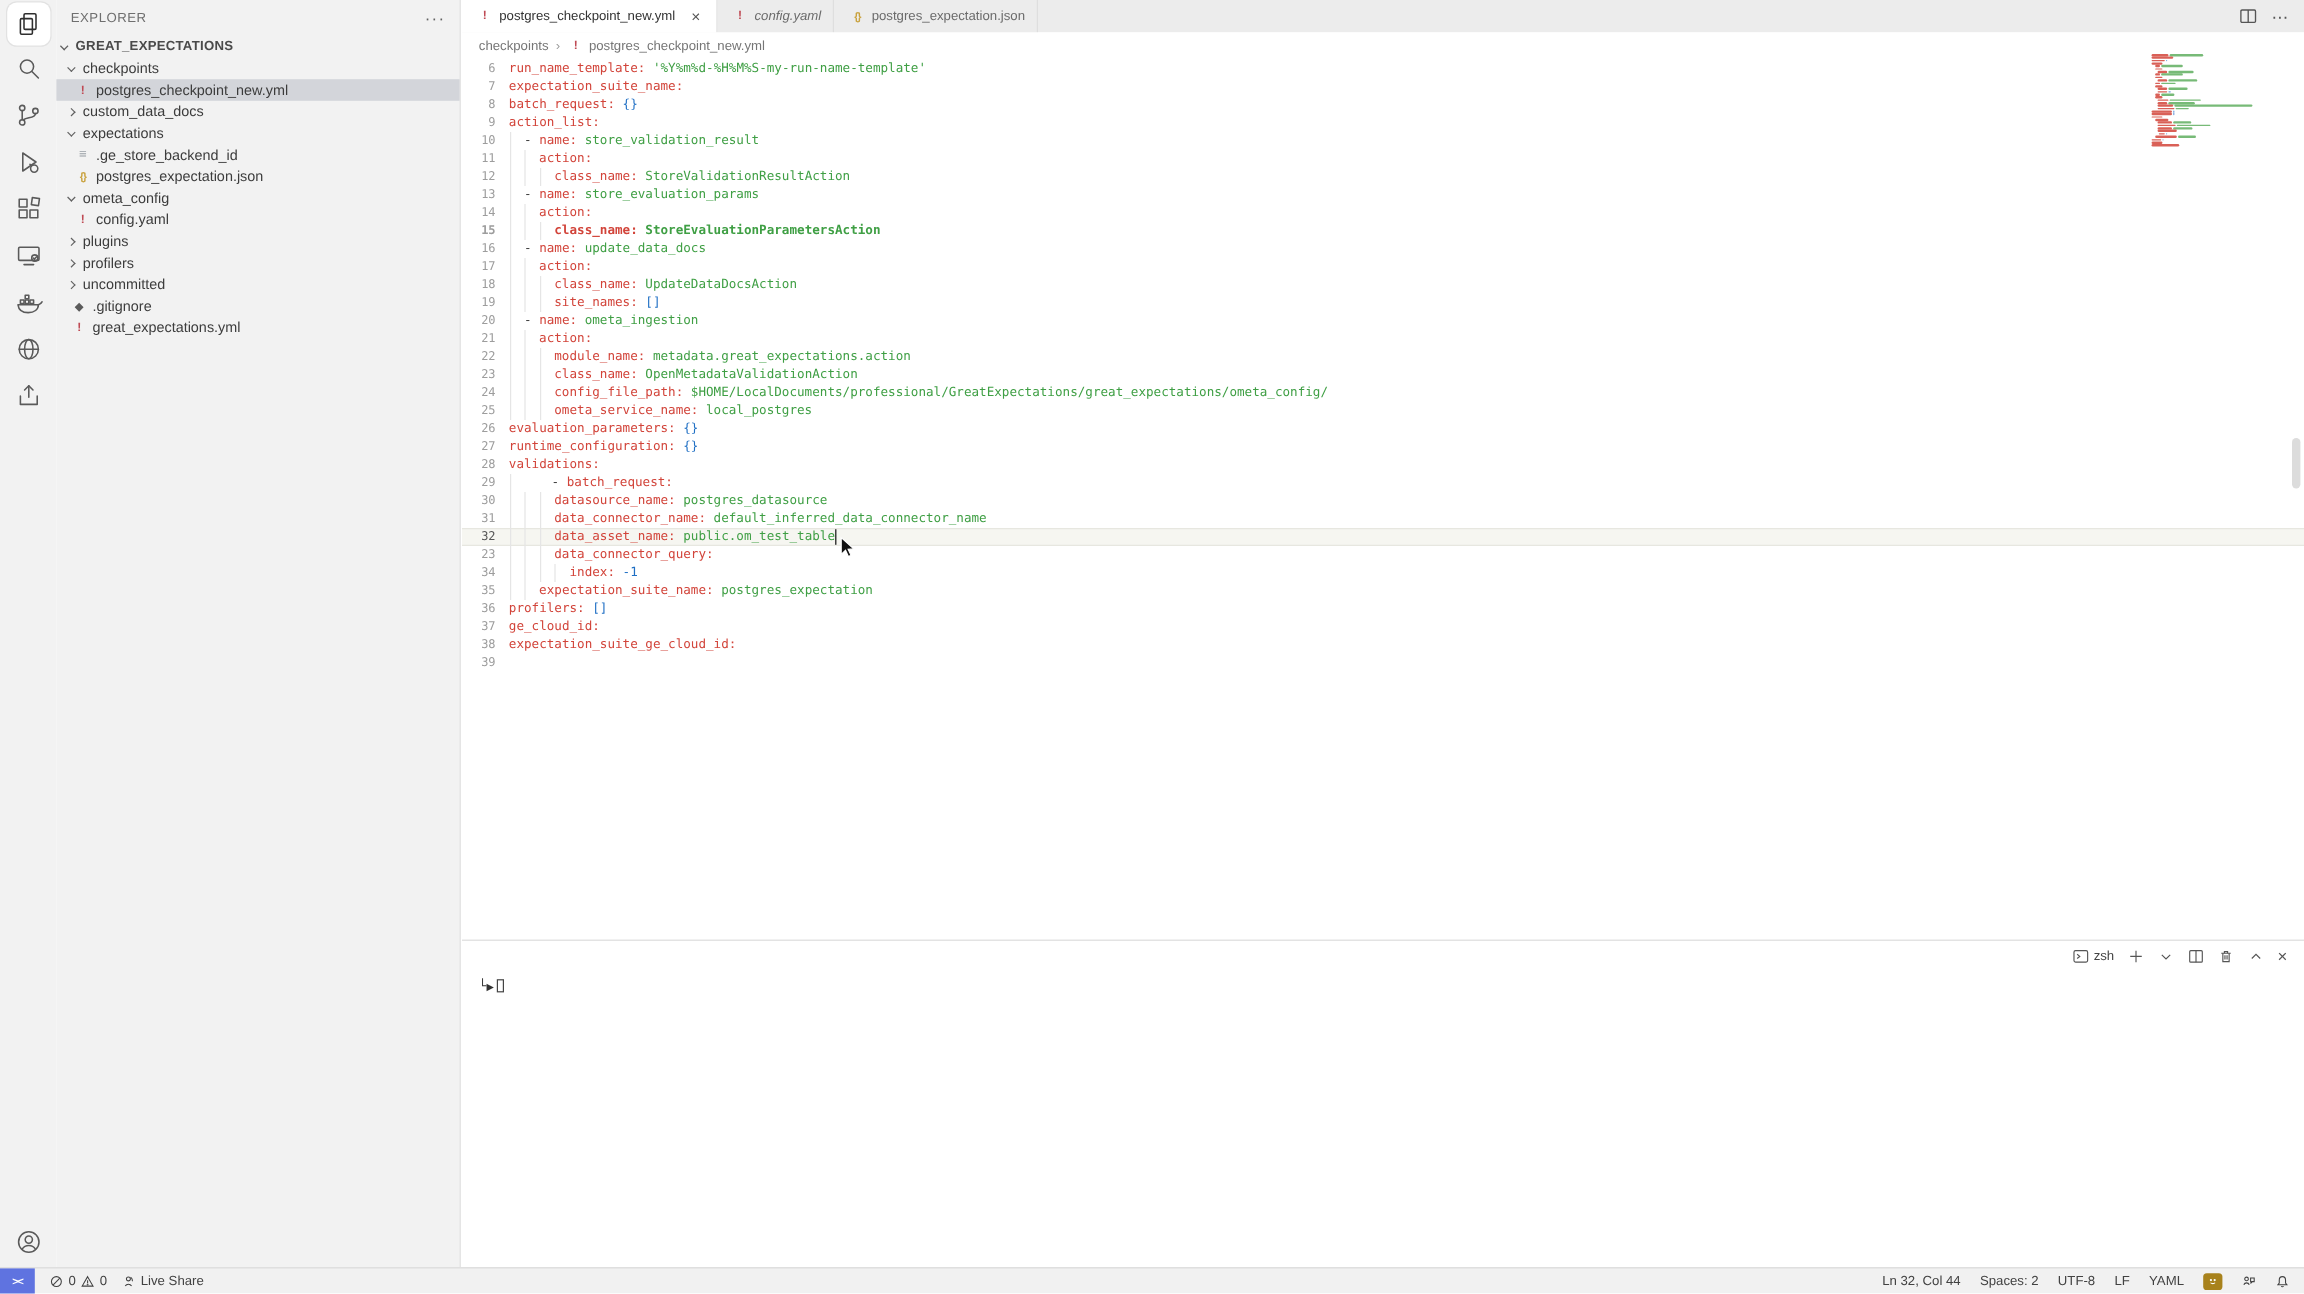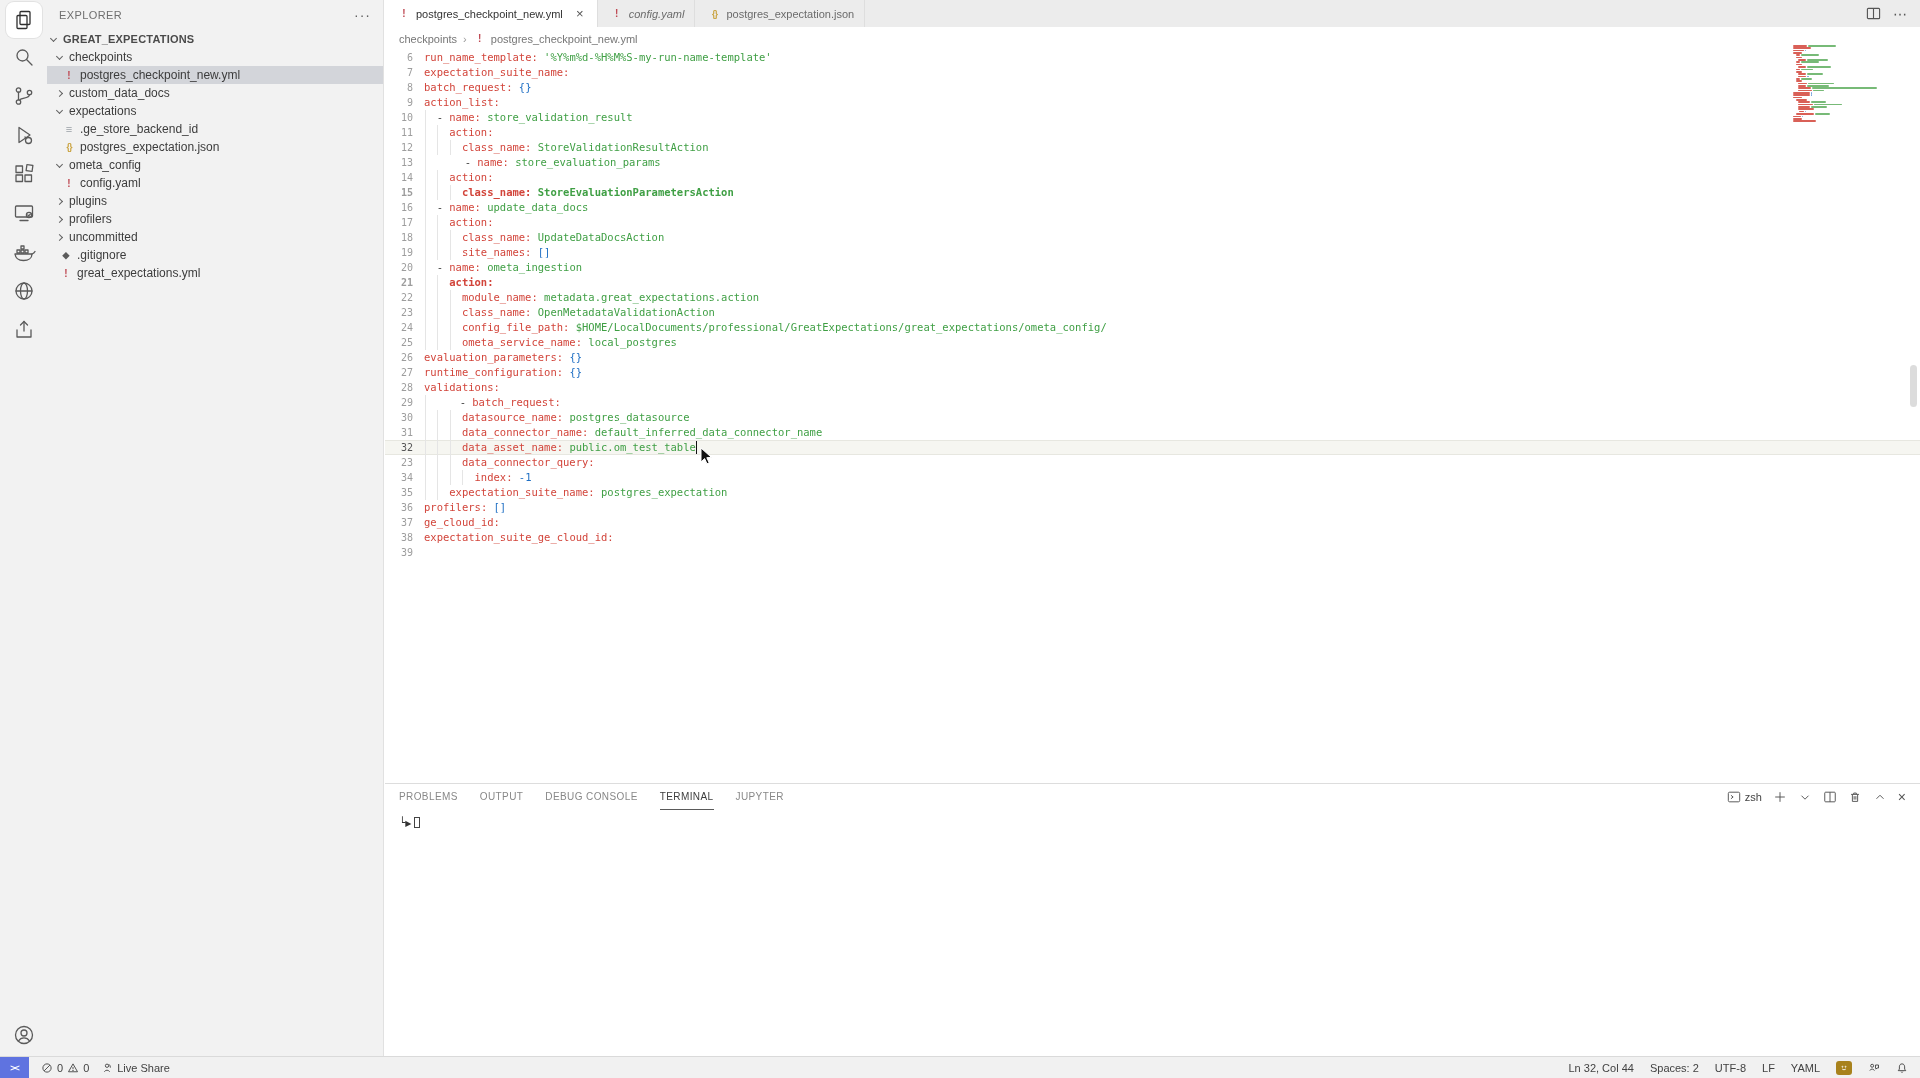--- a/index.html
+++ b/index.html
@@ -297,29 +297,29 @@
       </div>
     <div class="editor">
       <div class="code-lines">
           <div class="code-row" style="top: 0px;"><span class="ln">6</span><span class="code-text" style="left: 39px;"><span class="tk-key">run_name_template:</span><span class="tk-str"> '%Y%m%d-%H%M%S-my-run-name-template'</span></span></div>
           <div class="code-row" style="top: 15px;"><span class="ln">7</span><span class="code-text" style="left: 39px;"><span class="tk-key">expectation_suite_name:</span></span></div>
           <div class="code-row" style="top: 30px;"><span class="ln">8</span><span class="code-text" style="left: 39px;"><span class="tk-key">batch_request:</span><span class="tk-punct"> {}</span></span></div>
           <div class="code-row" style="top: 45px;"><span class="ln">9</span><span class="code-text" style="left: 39px;"><span class="tk-key">action_list:</span></span></div>
           <div class="code-row" style="top: 60px;"><span class="ln">10</span><div class="guide" style="left: 39.5px;"></div><span class="code-text" style="left: 51.64px;"><span class="tk-dash">- </span><span class="tk-key">name:</span><span class="tk-str"> store_validation_result</span></span></div>
           <div class="code-row" style="top: 75px;"><span class="ln">11</span><div class="guide" style="left: 39.5px;"></div><div class="guide" style="left: 52.14px;"></div><span class="code-text" style="left: 64.28px;"><span class="tk-key">action:</span></span></div>
           <div class="code-row" style="top: 90px;"><span class="ln">12</span><div class="guide" style="left: 39.5px;"></div><div class="guide" style="left: 52.14px;"></div><div class="guide" style="left: 64.78px;"></div><span class="code-text" style="left: 76.92px;"><span class="tk-key">class_name:</span><span class="tk-str"> StoreValidationResultAction</span></span></div>
-          <div class="code-row" style="top: 105px;"><span class="ln">13</span><div class="guide" style="left: 39.5px;"></div><span class="code-text" style="left: 51.64px; margin-left: 28px;"><span class="tk-dash">- </span><span class="tk-key">name:</span><span class="tk-str"> store_evaluation_params</span></span></div>
+          <div class="code-row" style="top: 105px;"><span class="ln">13</span><div class="guide" style="left: 39.5px;"></div><span class="code-text" style="left: 51.64px;"><span class="tk-dash">- </span><span class="tk-key">name:</span><span class="tk-str"> store_evaluation_params</span></span></div>
           <div class="code-row" style="top: 120px;"><span class="ln">14</span><div class="guide" style="left: 39.5px;"></div><div class="guide" style="left: 52.14px;"></div><span class="code-text" style="left: 64.28px;"><span class="tk-key">action:</span></span></div>
           <div class="code-row" style="top: 135px; font-weight: bold;"><span class="ln">15</span><div class="guide" style="left: 39.5px;"></div><div class="guide" style="left: 52.14px;"></div><div class="guide" style="left: 64.78px;"></div><span class="code-text" style="left: 76.92px;"><span class="tk-key">class_name:</span><span class="tk-str"> StoreEvaluationParametersAction</span></span></div>
           <div class="code-row" style="top: 150px;"><span class="ln">16</span><div class="guide" style="left: 39.5px;"></div><span class="code-text" style="left: 51.64px;"><span class="tk-dash">- </span><span class="tk-key">name:</span><span class="tk-str"> update_data_docs</span></span></div>
           <div class="code-row" style="top: 165px;"><span class="ln">17</span><div class="guide" style="left: 39.5px;"></div><div class="guide" style="left: 52.14px;"></div><span class="code-text" style="left: 64.28px;"><span class="tk-key">action:</span></span></div>
           <div class="code-row" style="top: 180px;"><span class="ln">18</span><div class="guide" style="left: 39.5px;"></div><div class="guide" style="left: 52.14px;"></div><div class="guide" style="left: 64.78px;"></div><span class="code-text" style="left: 76.92px;"><span class="tk-key">class_name:</span><span class="tk-str"> UpdateDataDocsAction</span></span></div>
           <div class="code-row" style="top: 195px;"><span class="ln">19</span><div class="guide" style="left: 39.5px;"></div><div class="guide" style="left: 52.14px;"></div><div class="guide" style="left: 64.78px;"></div><span class="code-text" style="left: 76.92px;"><span class="tk-key">site_names:</span><span class="tk-punct"> []</span></span></div>
           <div class="code-row" style="top: 210px;"><span class="ln">20</span><div class="guide" style="left: 39.5px;"></div><span class="code-text" style="left: 51.64px;"><span class="tk-dash">- </span><span class="tk-key">name:</span><span class="tk-str"> ometa_ingestion</span></span></div>
-          <div class="code-row" style="top: 225px; font-weight: bold;"><span class="ln">21</span><div class="guide" style="left: 39.5px;"></div><div class="guide" style="left: 52.14px;"></div><span class="code-text" style="left: 64.28px;"><span class="tk-key">action:</span></span></div>
+          <div class="code-row" style="top: 225px;"><span class="ln">21</span><div class="guide" style="left: 39.5px;"></div><div class="guide" style="left: 52.14px;"></div><span class="code-text" style="left: 64.28px;"><span class="tk-key">action:</span></span></div>
           <div class="code-row" style="top: 240px;"><span class="ln">22</span><div class="guide" style="left: 39.5px;"></div><div class="guide" style="left: 52.14px;"></div><div class="guide" style="left: 64.78px;"></div><span class="code-text" style="left: 76.92px;"><span class="tk-key">module_name:</span><span class="tk-str"> metadata.great_expectations.action</span></span></div>
           <div class="code-row" style="top: 255px;"><span class="ln">23</span><div class="guide" style="left: 39.5px;"></div><div class="guide" style="left: 52.14px;"></div><div class="guide" style="left: 64.78px;"></div><span class="code-text" style="left: 76.92px;"><span class="tk-key">class_name:</span><span class="tk-str"> OpenMetadataValidationAction</span></span></div>
           <div class="code-row" style="top: 270px;"><span class="ln">24</span><div class="guide" style="left: 39.5px;"></div><div class="guide" style="left: 52.14px;"></div><div class="guide" style="left: 64.78px;"></div><span class="code-text" style="left: 76.92px;"><span class="tk-key">config_file_path:</span><span class="tk-str"> $HOME/LocalDocuments/professional/GreatExpectations/great_expectations/ometa_config/</span></span></div>
           <div class="code-row" style="top: 285px;"><span class="ln">25</span><div class="guide" style="left: 39.5px;"></div><div class="guide" style="left: 52.14px;"></div><div class="guide" style="left: 64.78px;"></div><span class="code-text" style="left: 76.92px;"><span class="tk-key">ometa_service_name:</span><span class="tk-str"> local_postgres</span></span></div>
           <div class="code-row" style="top: 300px;"><span class="ln">26</span><span class="code-text" style="left: 39px;"><span class="tk-key">evaluation_parameters:</span><span class="tk-punct"> {}</span></span></div>
           <div class="code-row" style="top: 315px;"><span class="ln">27</span><span class="code-text" style="left: 39px;"><span class="tk-key">runtime_configuration:</span><span class="tk-punct"> {}</span></span></div>
           <div class="code-row" style="top: 330px;"><span class="ln">28</span><span class="code-text" style="left: 39px;"><span class="tk-key">validations:</span></span></div>
           <div class="code-row" style="top: 345px;"><span class="ln">29</span><div class="guide" style="left: 39.5px;"></div><span class="code-text" style="left: 51.64px; margin-left: 23px;"><span class="tk-dash">- </span><span class="tk-key">batch_request:</span></span></div>
           <div class="code-row" style="top: 360px;"><span class="ln">30</span><div class="guide" style="left: 39.5px;"></div><div class="guide" style="left: 52.14px;"></div><div class="guide" style="left: 64.78px;"></div><span class="code-text" style="left: 76.92px;"><span class="tk-key">datasource_name:</span><span class="tk-str"> postgres_datasource</span></span></div>
           <div class="code-row" style="top: 375px;"><span class="ln">31</span><div class="guide" style="left: 39.5px;"></div><div class="guide" style="left: 52.14px;"></div><div class="guide" style="left: 64.78px;"></div><span class="code-text" style="left: 76.92px;"><span class="tk-key">data_connector_name:</span><span class="tk-str"> default_inferred_data_connector_name</span></span></div>
@@ -387,27 +387,20 @@
           <div class="mm-seg" style="top: 70.5px; left: 0px; width: 7.8px; background: rgb(210, 68, 58);"></div>
           <div class="mm-seg" style="top: 70.5px; left: 8.58px; width: 1.56px; background: rgb(91, 143, 214);"></div>
           <div class="mm-seg" style="top: 72.85px; left: 0px; width: 9.36px; background: rgb(210, 68, 58);"></div>
           <div class="mm-seg" style="top: 75.2px; left: 0px; width: 23.4px; background: rgb(210, 68, 58);"></div>
         </div>
       <div class="scroll-thumb"></div>
     </div>
 
     <div class="panel">
       <div class="panel-header">
-        <div style="display:flex;">
-            <div class="panel-tab">PROBLEMS</div>
-            <div class="panel-tab">OUTPUT</div>
-            <div class="panel-tab">DEBUG CONSOLE</div>
-            <div class="panel-tab active">TERMINAL</div>
-            <div class="panel-tab">JUPYTER</div>
-          </div>
         <div class="panel-actions">
             <span class="shell-label">
               <svg viewBox="0 0 16 16">
                 <rect x="1.5" y="2.5" width="13" height="11" rx="1.5"></rect>
                 <path d="M4.5 6 l2.5 2 l-2.5 2"></path>
               </svg>
               <span>zsh</span>
             </span>
             <svg viewBox="0 0 16 16">
               <line x1="8" y1="2.5" x2="8" y2="13.5"></line>

